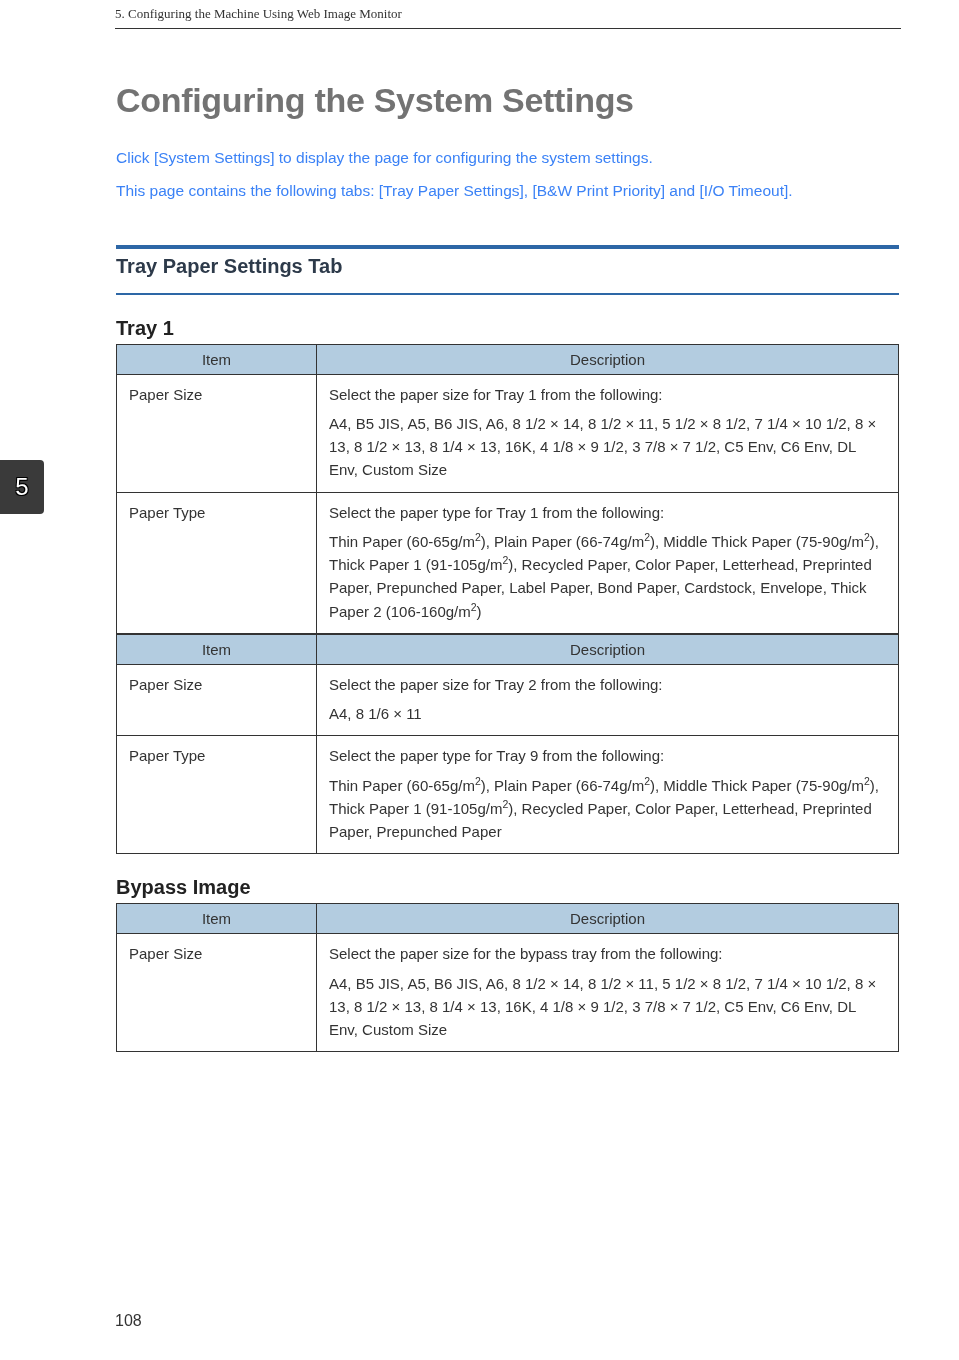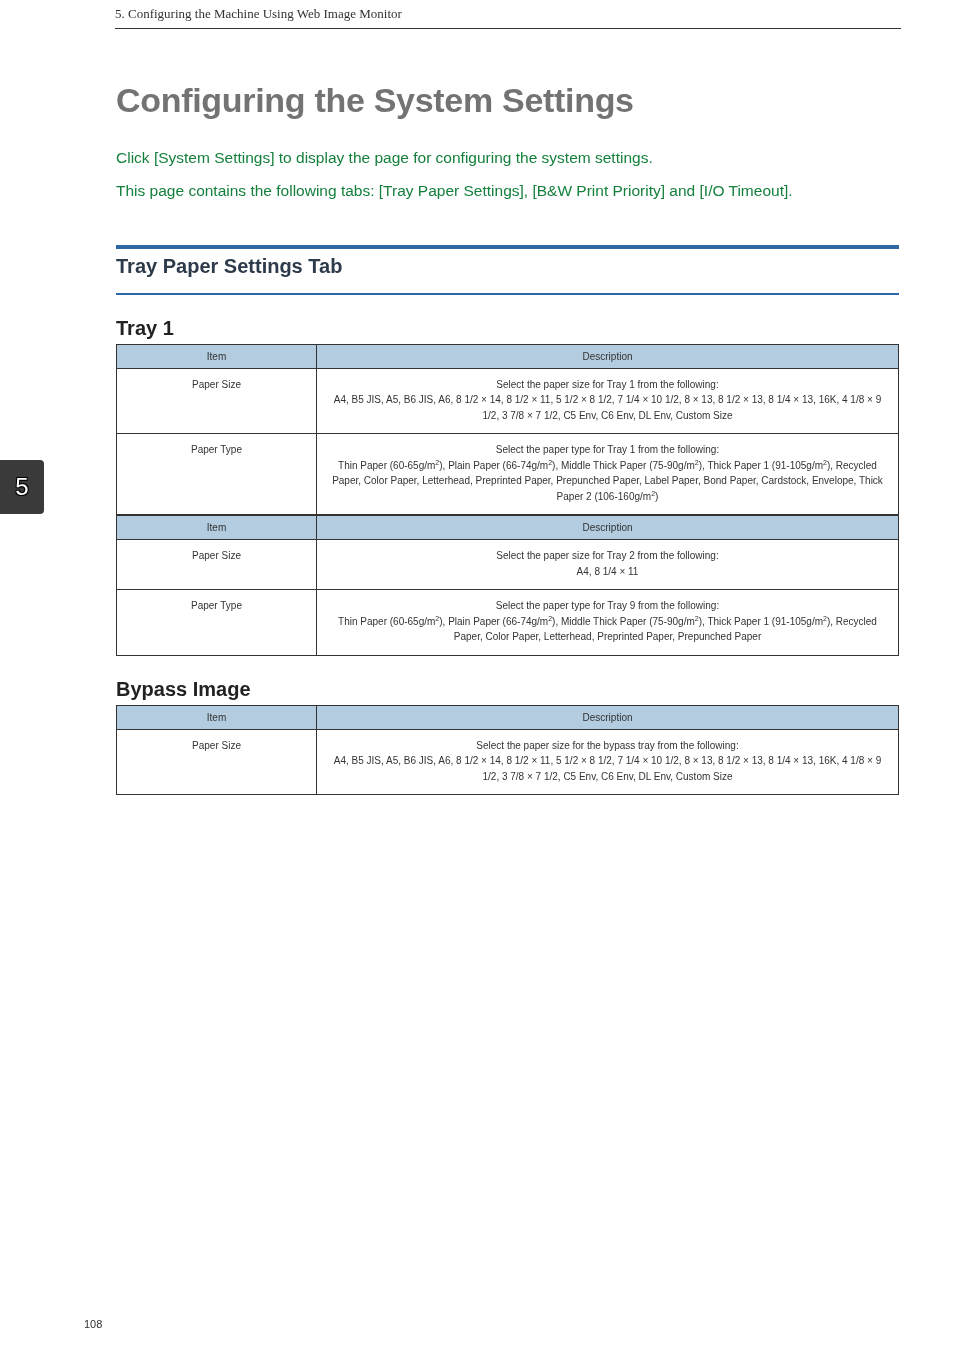--- a/index.html
+++ b/index.html
@@ -28,21 +28,21 @@
     font-size: 34px;
     font-weight: bold;
     color: #737373;
     margin-bottom: 26px;
     letter-spacing: -0.3px;
   }
   .intro-p {
     font-size: 15.5px;
     line-height: 1.5;
     margin-bottom: 10px;
-    color: #15803d;
+    color: #3b82f6;
   }
   .section-header-wrap {
     margin-top: 42px;
     border-top: 4px solid #2d67a6;
     padding-top: 6px;
   }
   .section-header {
     font-size: 20px;
     font-weight: bold;
     color: #2d3a4a;
@@ -52,40 +52,39 @@
   .subhead {
     font-size: 20px;
     font-weight: bold;
     margin-top: 22px;
     margin-bottom: 4px;
     color: #222;
   }
   table.spec {
     width: 100%;
     border-collapse: collapse;
-    font-size: 10px;
+    font-size: 15px;
   }
   table.spec th {
     background: #b3cce0;
     font-weight: normal;
     text-align: center;
     padding: 6px 8px;
     border: 1px solid #333;
     color: #333;
   }
   table.spec td {
     border: 1px solid #333;
     padding: 8px 12px 10px 12px;
     vertical-align: top;
     line-height: 1.55;
     color: #333;
-    text-align: center;
   }
   table.spec td.item-col { width: 200px; }
-  table.spec td p + p { }
+  table.spec td p + p { margin-top: 6px; }
   sup { font-size: 0.7em; vertical-align: super; line-height: 0; }
   .chapter-tab {
     position: absolute;
     left: 0;
     top: 460px;
     width: 44px;
     height: 54px;
     background: #3a3a3a;
     color: #fff;
     font-size: 24px;
@@ -93,23 +92,23 @@
     align-items: center;
     justify-content: center;
     border-radius: 0 4px 4px 0;
   }
   .chapter-tab span {
     text-shadow: -1px -1px 0 #000, 1px -1px 0 #000, -1px 1px 0 #000, 1px 1px 0 #000;
     font-weight: normal;
   }
   .page-num {
     position: absolute;
-    left: 84px;
+    left: 115px;
     bottom: 30px;
-    font-size: 11px;
+    font-size: 16px;
     color: #333;
   }
 </style>
 </head>
 <body>
 
 <div class="header-region">
   <span class="header-text">5. Configuring the Machine Using Web Image Monitor</span>
 </div>
 
@@ -158,21 +157,21 @@
       <tr>
         <th>Item</th>
         <th>Description</th>
       </tr>
     </thead>
     <tbody>
       <tr>
         <td class="item-col">Paper Size</td>
         <td>
           <p>Select the paper size for Tray 2 from the following:</p>
-          <p>A4, 8 1/4 × 11</p>
+          <p>A4, 8 1/6 × 11</p>
         </td>
       </tr>
       <tr>
         <td class="item-col">Paper Type</td>
         <td>
             <p>Select the paper type for Tray 9 from the following:</p>
             <p>Thin Paper (60-65g/m<sup>2</sup>), Plain Paper (66-74g/m<sup>2</sup>), Middle Thick Paper (75-90g/m<sup>2</sup>), Thick Paper 1 (91-105g/m<sup>2</sup>), Recycled Paper, Color Paper, Letterhead, Preprinted Paper, Prepunched Paper</p>
           </td>
       </tr>
     </tbody>

